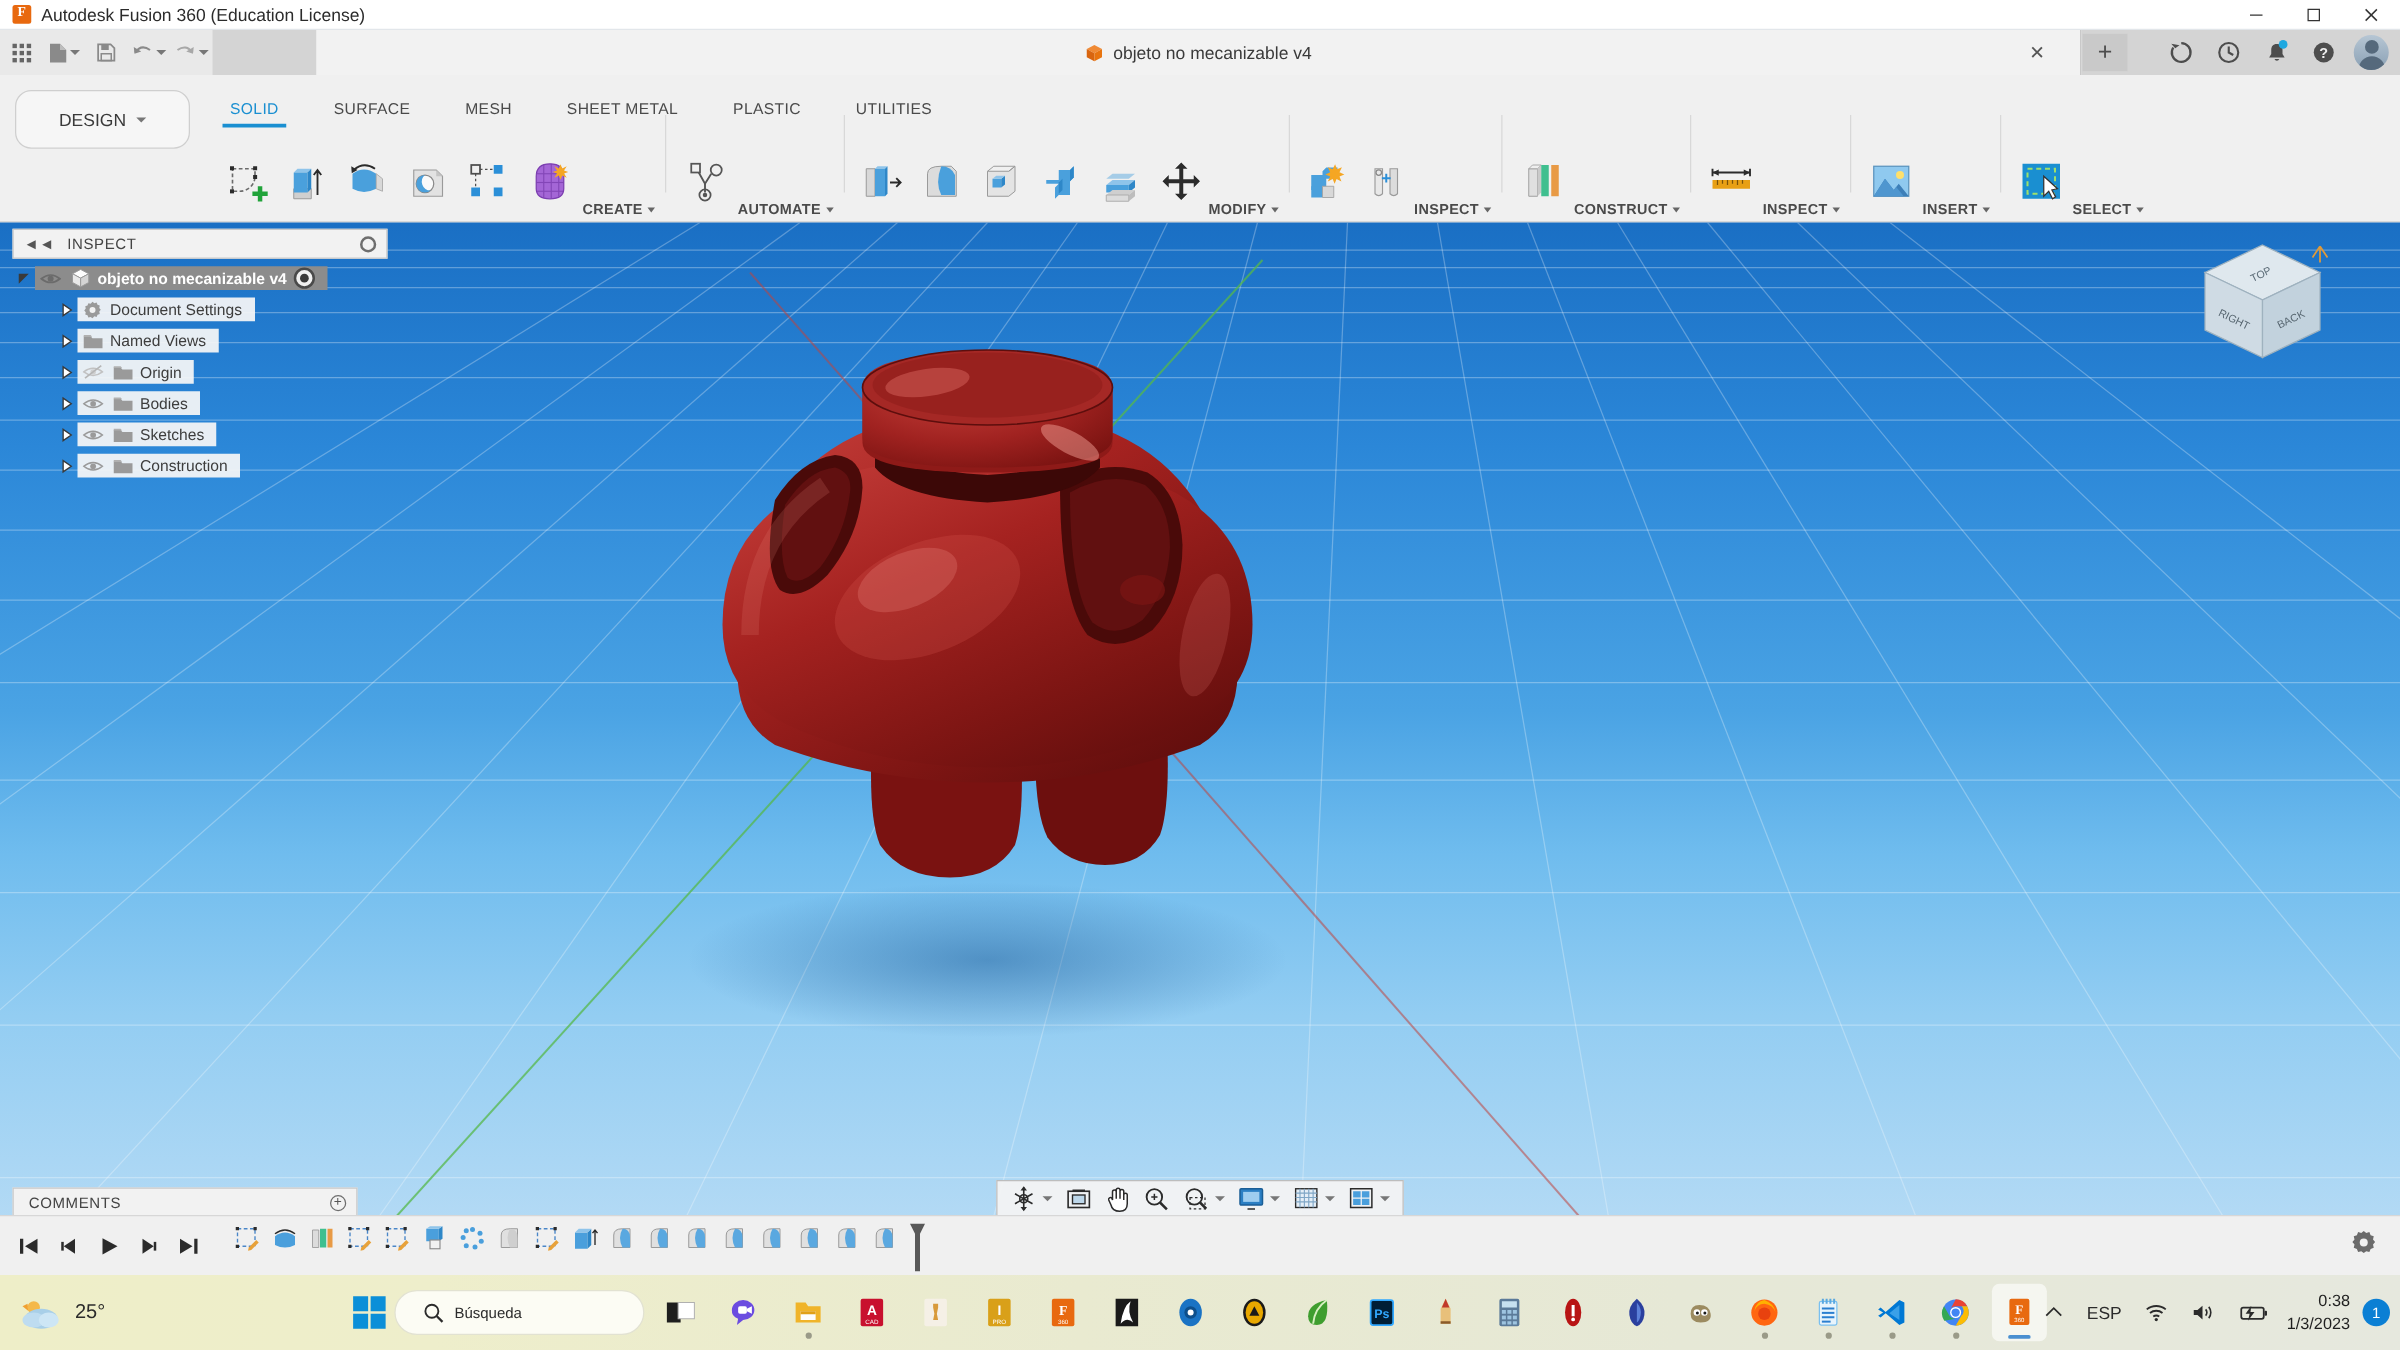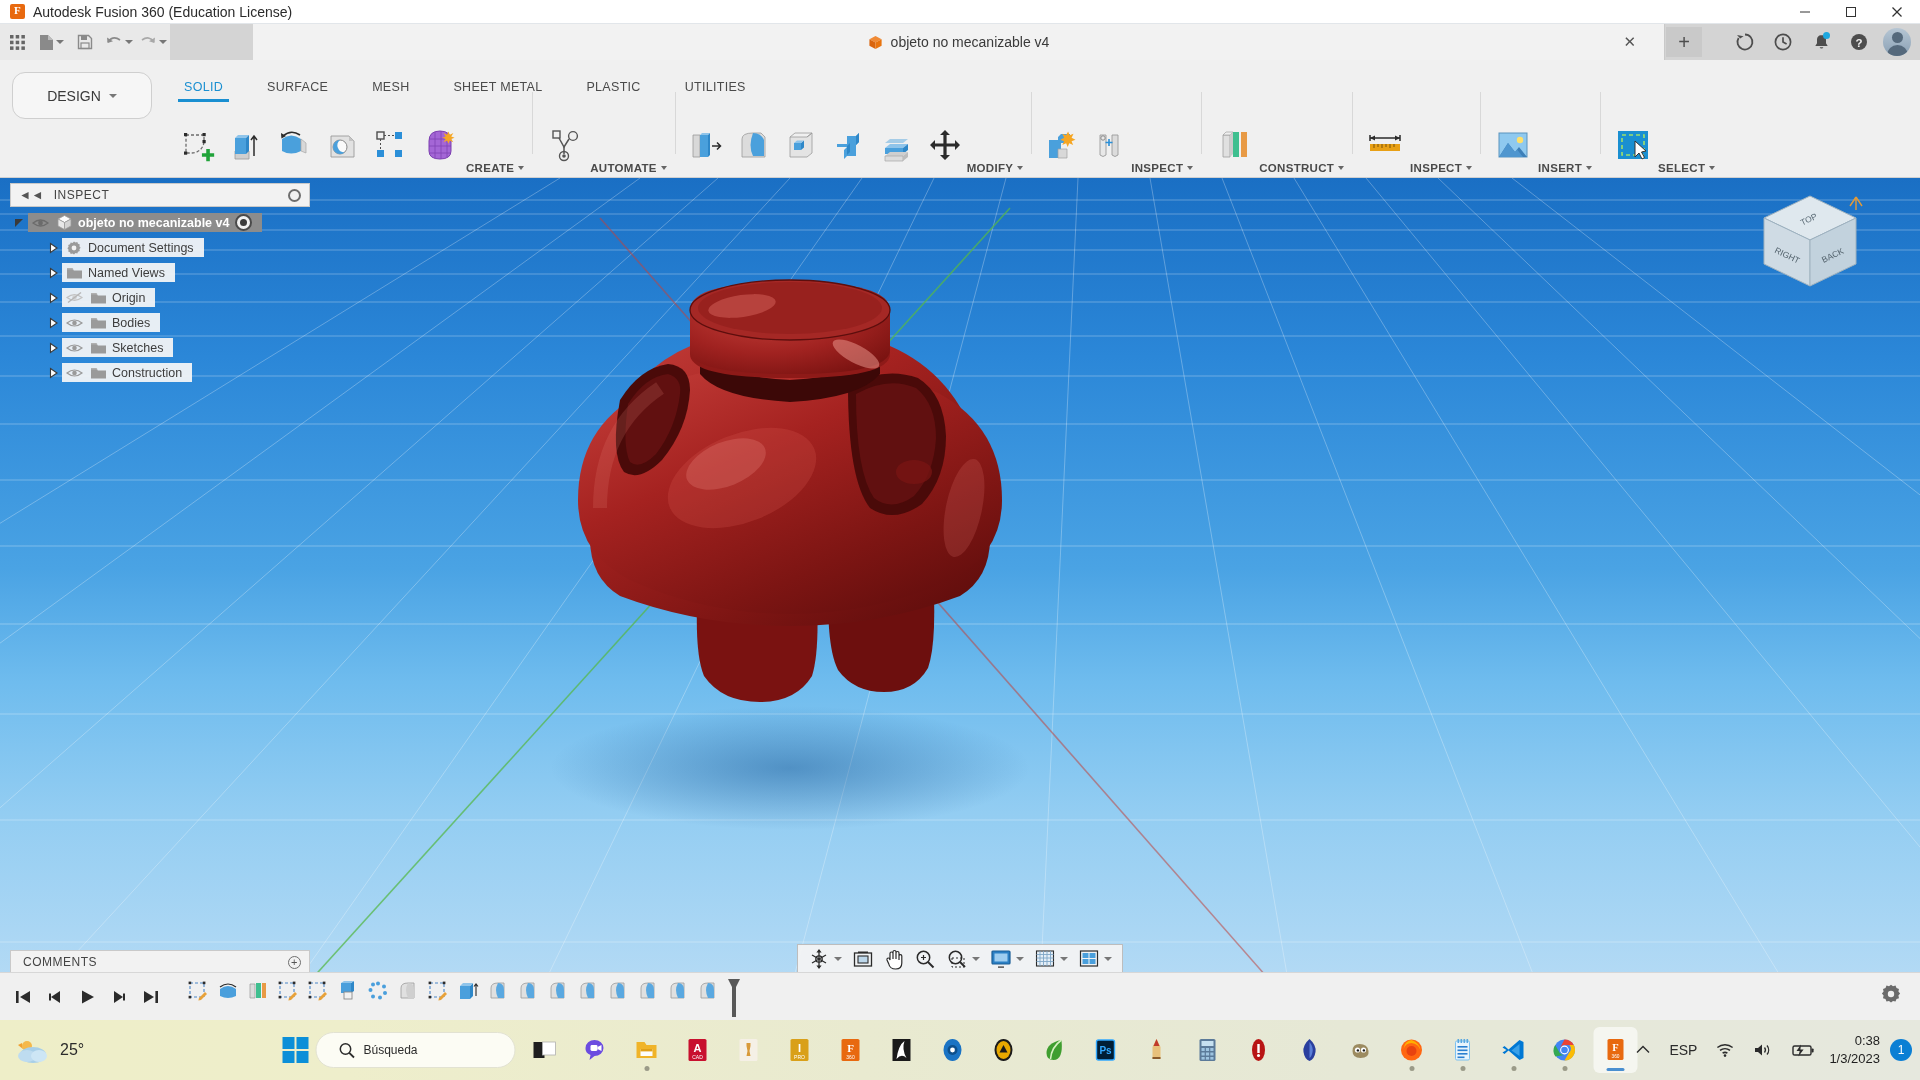--- a/index.html
+++ b/index.html
@@ -131,21 +131,21 @@
   .radio-root { width: 17px; height: 17px; border-radius: 50%; border: 2px solid #4a4a4a;
     background: #f1f1f1; margin-left: 6px; display:flex; align-items:center; justify-content:center; }
   .radio-root i { width: 7px; height: 7px; border-radius: 50%; background: #3a3a3a; display: block; }
   .indent-1 { padding-left: 34px; }
 
   
   .viewcube { position: absolute; right: 50px; top: 14px; width: 120px; height: 110px; }
 
   
   .comments {
-    position: absolute; left: 10px; bottom: 18px; width: 300px; height: 24px;
+    position: absolute; left: 10px; bottom: 18px; width: 276px; height: 24px;
     background: #f2f2f2; border: 1px solid #c9c9c9; display: flex; align-items: center;
     padding-left: 12px; font-size: 12px; color: #444; letter-spacing: .5px;
   }
   .comments .plus { margin-left: auto; margin-right: 8px; width: 13px; height: 13px; border-radius: 50%;
     border: 1.5px solid #6e6e6e; display: flex; align-items: center; justify-content: center;
     font-size: 11px; line-height: 1; color: #555; }
 
   
   .navbar {
     position: absolute; left: 50%; transform: translateX(-50%); bottom: 18px;

